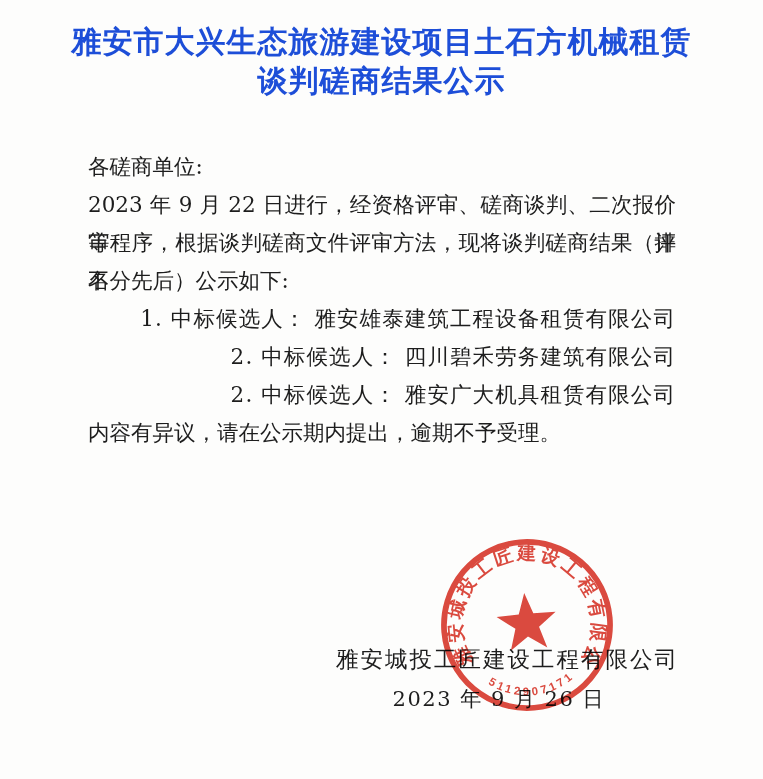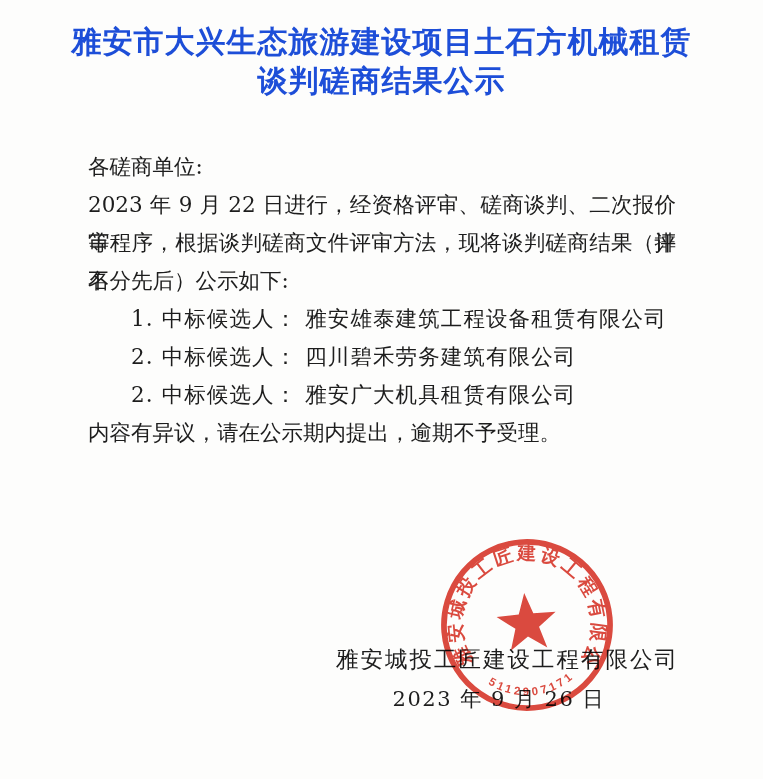--- a/index.html
+++ b/index.html
@@ -20,21 +20,21 @@
     letter-spacing:1px;
     color:#1d4ed8;
   }
   .bodytext{
     position:absolute;top:140px;left:88px;width:588px;
     font-size:21.5px;
     margin-top:8px;
   }
   .line{height:38px;line-height:38px;}
   .j{text-align:justify;text-align-last:justify;}
-  .indent{text-indent:43px;}
+  .indent{text-indent:43px;text-align:right;}
   .ls{letter-spacing:1.1px;white-space:nowrap;}
   .sig-company{
     position:absolute;top:644px;right:84px;
     font-size:22.5px;letter-spacing:2px;white-space:nowrap;
   }
   .sig-date{
     position:absolute;top:685px;right:158px;
     font-size:21px;letter-spacing:1.5px;white-space:nowrap;
   }
   .stamp{

